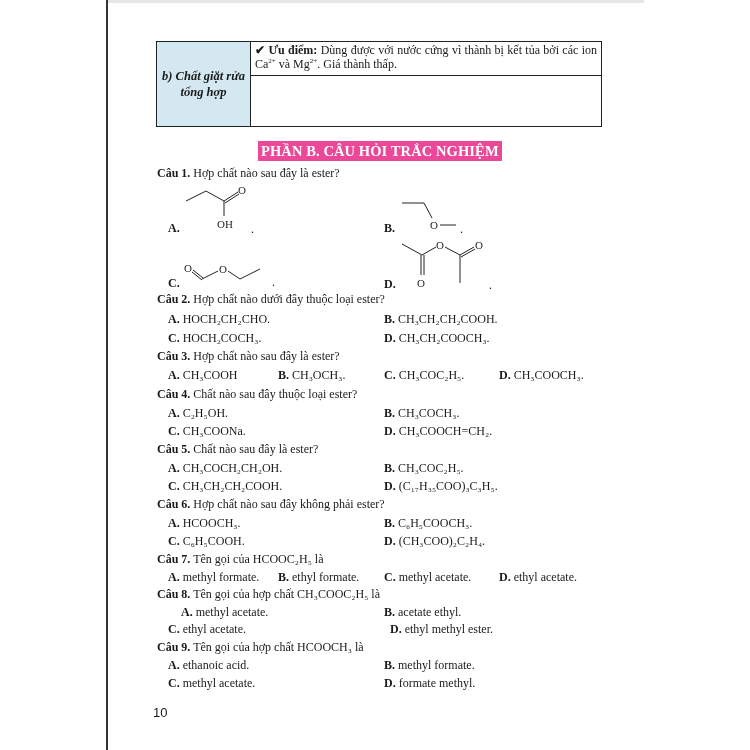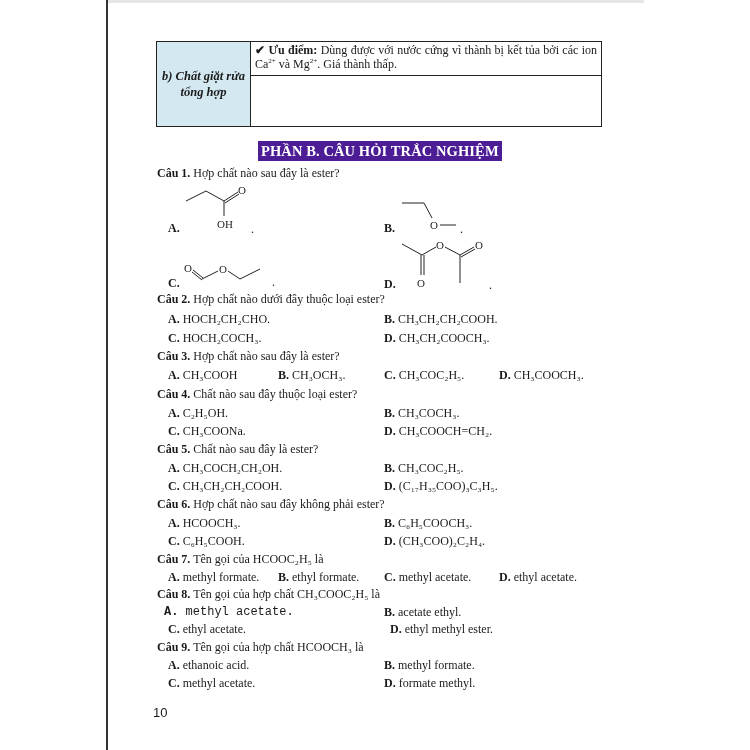--- a/index.html
+++ b/index.html
@@ -9,21 +9,21 @@
   .top-strip { position:absolute; left:108px; top:0; width:536px; height:3px; background:#e6e6e6; }
   .tbl { position:absolute; left:156px; top:41px; width:446px; height:86px; border:1.5px solid #222; box-sizing:border-box; display:flex; }
   .tbl-left { width:94px; background:#d3e8f0; border-right:1.5px solid #222; display:flex; align-items:center; justify-content:center; text-align:center;
               font-weight:bold; font-style:italic; font-size:12.5px; line-height:16px; padding:0 4px; box-sizing:border-box; }
   .tbl-right { flex:1; display:flex; flex-direction:column; }
   .tbl-row { font-size:12px; line-height:13.5px; padding:2px 4px 1px 4px; text-align:justify; box-sizing:border-box; }
   .tbl-row.r1 { height:34px; border-bottom:1.5px solid #222; }
   .tbl-row.r2 { flex:1; }
   .tbl-row b { font-weight:bold; }
   sup { font-size:7px; vertical-align:5px; line-height:0; }
-  .heading { position:absolute; left:258px; top:141px; height:20px; background:#4c1d95; color:#fff; font-weight:bold;
+  .heading { position:absolute; left:258px; top:141px; height:20px; background:#ec4899; color:#fff; font-weight:bold;
              font-size:14.5px; line-height:20px; padding:0 3px; letter-spacing:0.1px; white-space:nowrap; }
   .q { position:absolute; left:157px; font-size:12px; white-space:nowrap; line-height:14px; }
   .q b { font-weight:bold; }
   .opt { position:absolute; font-size:12px; white-space:nowrap; line-height:14px; }
   .opt b { font-weight:bold; }
   .chem { position:absolute; }
   .pagenum { position:absolute; left:153px; top:705px; font-family:"Liberation Sans", sans-serif; font-size:13px; }
   .dot { position:absolute; font-size:12px; }
 </style>
 </head>
@@ -120,21 +120,21 @@
 <div class="opt" style="left:168px; top:534px;"><b>C.</b> <span>C₆H₅COOH.</span></div>
 <div class="opt" style="left:384px; top:534px;"><b>D.</b> <span>(CH₃COO)₂C₂H₄.</span></div>
 
 <div class="q" style="top:552px;"><b>Câu 7.</b><span> Tên gọi của HCOOC₂H₅ là</span></div>
 <div class="opt" style="left:168px; top:570px;"><b>A.</b><span> methyl formate.</span></div>
 <div class="opt" style="left:278px; top:570px;"><b>B.</b><span> ethyl formate.</span></div>
 <div class="opt" style="left:384px; top:570px;"><b>C.</b><span> methyl acetate.</span></div>
 <div class="opt" style="left:499px; top:570px;"><b>D.</b><span> ethyl acetate.</span></div>
 
 <div class="q" style="top:587px;"><b>Câu 8.</b><span> Tên gọi của hợp chất CH₃COOC₂H₅ là</span></div>
-<div class="opt" style="left:164px; top:605px;font-family:Liberation Mono, monospace;"><b>A.</b><span> methyl acetate.</span></div>
+<div class="opt" style="left:181px; top:605px;"><b>A.</b><span> methyl acetate.</span></div>
 <div class="opt" style="left:384px; top:605px;"><b>B.</b><span> acetate ethyl.</span></div>
 <div class="opt" style="left:168px; top:622px;"><b>C.</b><span> ethyl acetate.</span></div>
 <div class="opt" style="left:368px; top:622px;margin-left:22px;"><b>D.</b><span> ethyl methyl ester.</span></div>
 
 <div class="q" style="top:640px;"><b>Câu 9.</b><span> Tên gọi của hợp chất HCOOCH₃ là</span></div>
 <div class="opt" style="left:168px; top:658px;"><b>A.</b><span> ethanoic acid.</span></div>
 <div class="opt" style="left:384px; top:658px;"><b>B.</b><span> methyl formate.</span></div>
 <div class="opt" style="left:168px; top:676px;"><b>C.</b><span> methyl acetate.</span></div>
 <div class="opt" style="left:384px; top:676px;"><b>D.</b><span> formate methyl.</span></div>
 

